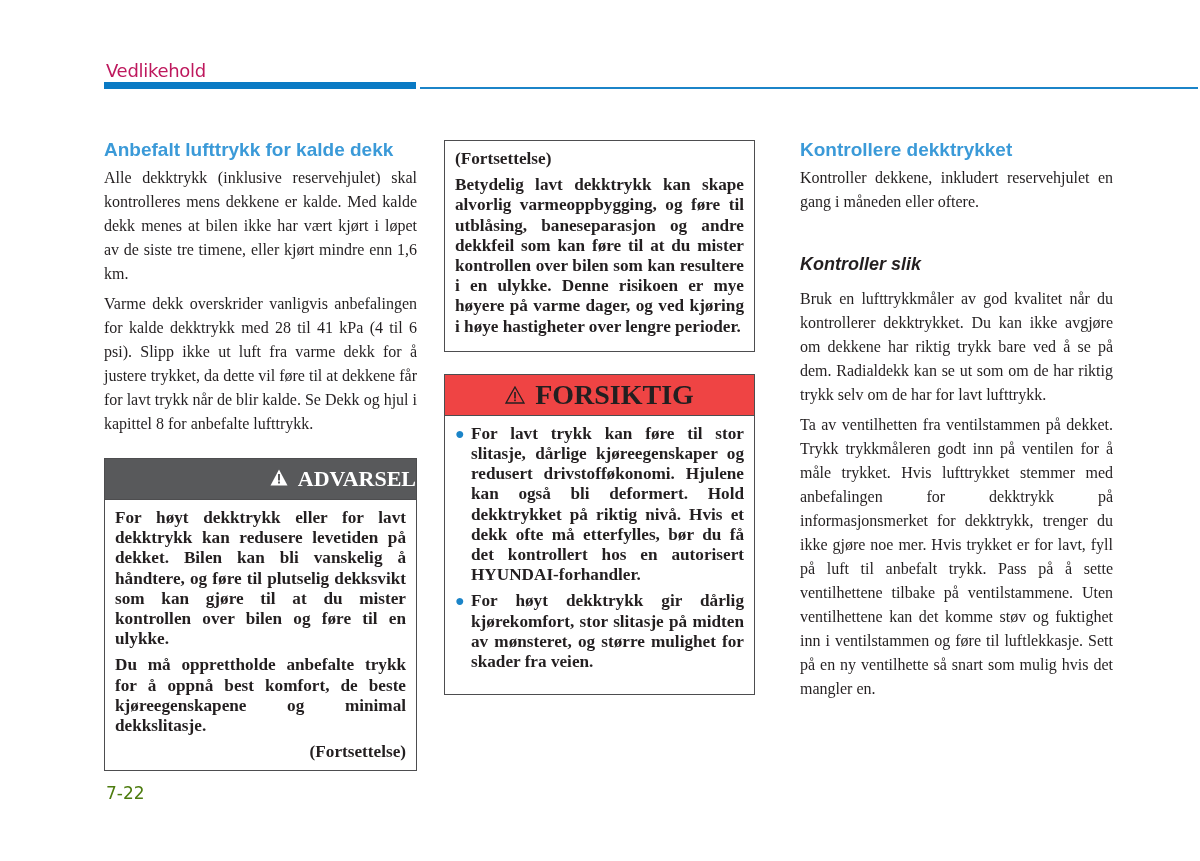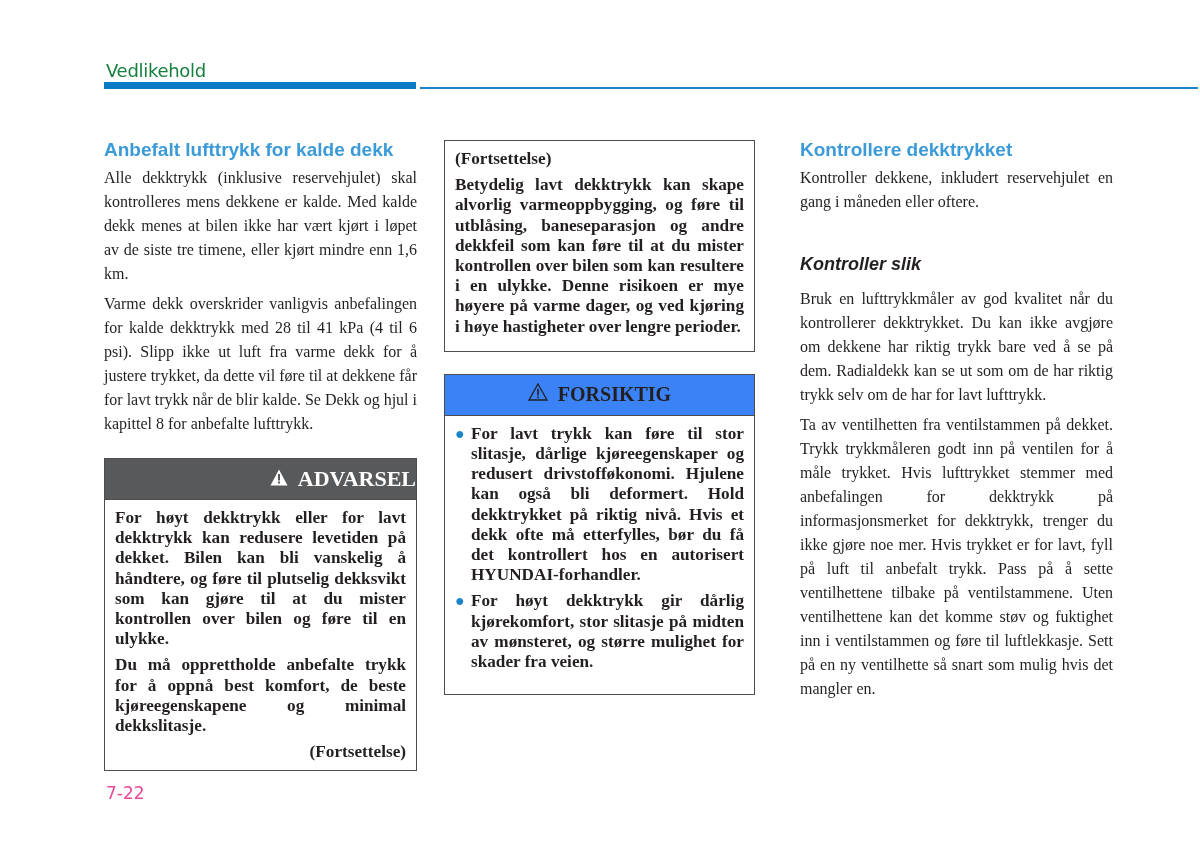--- a/index.html
+++ b/index.html
@@ -1,47 +1,47 @@
 <!DOCTYPE html>
 <html><head>
   <meta charset="utf-8">
   <style>
     html, body { margin: 0; padding: 0; background: #ffffff; }
     body { width: 1200px; height: 861px; position: relative; overflow: hidden;
            font-family: "Liberation Sans", "DejaVu Sans", sans-serif; color: #231f20; }
     .section-label { position: absolute; left: 106px; top: 60px; font-size: 18px;
-                     color: #15803d; font-family: "DejaVu Sans", sans-serif; letter-spacing: -0.3px; }
+                     color: #be185d; font-family: "DejaVu Sans", sans-serif; letter-spacing: -0.3px; }
     .rule-thick { position: absolute; left: 104px; top: 82px; width: 312px; height: 7px; background: #0a7ac4; }
     .rule-thin { position: absolute; left: 420px; top: 87px; width: 778px; height: 2px; background: #1b84c8; }
 
     .col { position: absolute; top: 140px; width: 313px; }
     .col1 { left: 104px; }
     .col2 { left: 444px; width: 311px; }
     .col3 { left: 800px; }
 
     .h-blue { color: #3b9ad8; font-weight: bold; font-size: 19px; line-height: 20px; margin: 0 0 6px 0; }
     .p { font-size: 16px; line-height: 24px; text-align: justify; margin: 0 0 6px 0; font-family: Liberation Serif, serif; }
     .h-ital { font-style: italic; font-weight: bold; font-size: 18px; margin: 40px 0 12px 0; }
 
     .box { border: 1.5px solid #4d4d4f; background: #fff; font-family: Liberation Serif, serif; }
     .box-body { padding: 8px 10px 8px 10px; }
     .box-p { font-weight: bold; font-size: 17.2px; line-height: 20.2px; text-align: justify; margin: 0 0 6px 0; }
     .right { text-align: right; }
 
     .warn-head { background: #58595b; color: #fff; height: 40px; display: flex; align-items: center;
                  justify-content: flex-end; font-weight: bold; font-size: 22px; border-bottom: 1.5px solid #4d4d4f; }
-    .caut-head { background: #3b82f6; color: #231f20; height: 40px; display: flex; align-items: center;
-                 justify-content: center; font-weight: bold; font-size: 20px; border-bottom: 1.5px solid #4d4d4f; }
+    .caut-head { background: #ef4444; color: #231f20; height: 40px; display: flex; align-items: center;
+                 justify-content: center; font-weight: bold; font-size: 28px; border-bottom: 1.5px solid #4d4d4f; }
     .head-icon { display: inline-block; margin-right: 10px; }
 
     .bullet { display: flex; }
     .dot { flex: 0 0 16px; color: #1b84c8; font-size: 16px; line-height: 20px; }
     .bullet .box-p { flex: 1; }
 
-    .page-num { position: absolute; left: 106px; top: 783px; font-size: 17px; font-family: "DejaVu Sans", sans-serif; color: #ec4899; }
+    .page-num { position: absolute; left: 106px; top: 783px; font-size: 17px; font-family: "DejaVu Sans", sans-serif; color: #4d7c0f; }
   </style>
 </head>
 <body>
 
 <div class="section-label">Vedlikehold</div>
 <div class="rule-thick"></div>
 <div class="rule-thin"></div>
 
 <div class="col col1">
   <h2 class="h-blue">Anbefalt lufttrykk for kalde dekk</h2>

